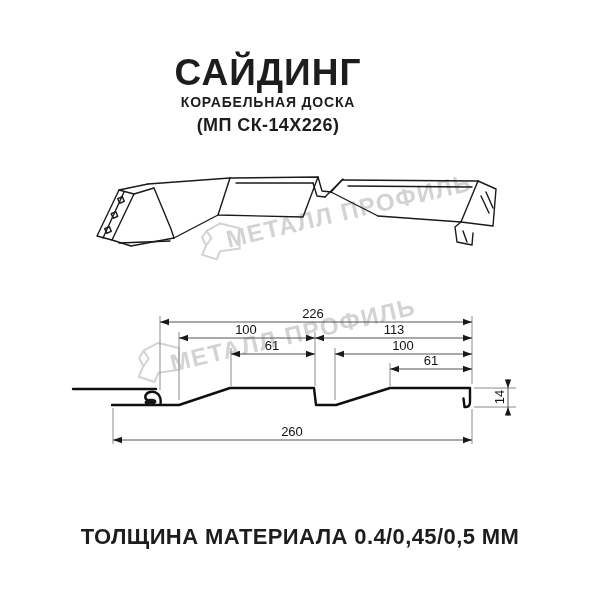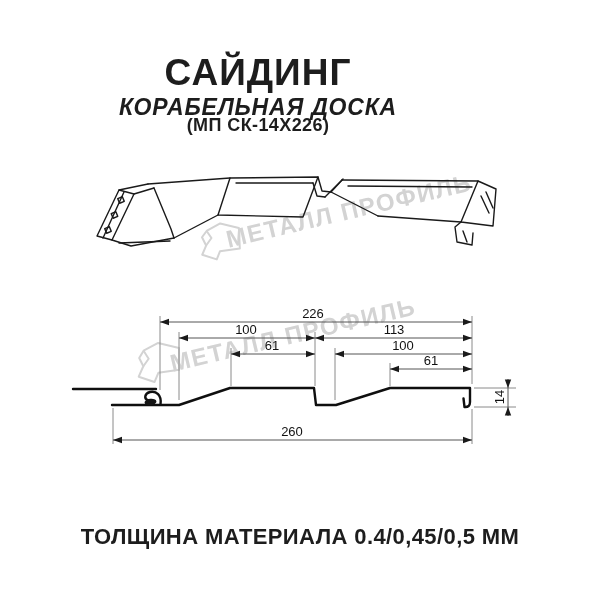--- a/index.html
+++ b/index.html
@@ -1,22 +1,22 @@
 <!DOCTYPE html>
 <html><head>
 <meta charset="utf-8">
 <style>
   html,body{margin:0;padding:0;background:#fff;}
   .canvas{
     position:relative;width:600px;height:600px;background:#fff;
     font-family:"Liberation Sans",sans-serif;overflow:hidden;color:#1d1d1d;
   }
-  .hdr{position:absolute;left:6px;width:504px;text-align:center;}
+  .hdr{position:absolute;left:16px;width:504px;text-align:center;}
   .title{top:52px;font-size:37px;font-weight:800;letter-spacing:1px;}
-  .subtitle{top:94px;font-size:23px;font-weight:700;letter-spacing:0.8px;font-style:italic;}
+  .subtitle{top:94px;font-size:14px;font-weight:700;letter-spacing:0.8px;}
   .model{top:115px;font-size:18px;font-weight:700;letter-spacing:0.4px;}
   .footer{position:absolute;top:524px;left:0;width:600px;text-align:center;
     font-size:22px;font-weight:700;letter-spacing:0.4px;}
   svg text{font-family:"Liberation Sans",sans-serif;}
   .dimtxt{font-size:13px;fill:#111;}
   .wmtxt{font-size:24px;font-weight:700;fill:#d3d3d3;letter-spacing:1.5px;}
   .wmlogo{fill:none;stroke:#d3d3d3;stroke-width:2;stroke-linejoin:round;}
   .draw{fill:none;stroke:#1a1a1a;stroke-width:1.4;stroke-linejoin:round;stroke-linecap:round;}
   .thick{fill:none;stroke:#0f0f0f;stroke-width:2.4;stroke-linejoin:round;stroke-linecap:round;}
   .ext{stroke:#8a8a8a;stroke-width:1;}

